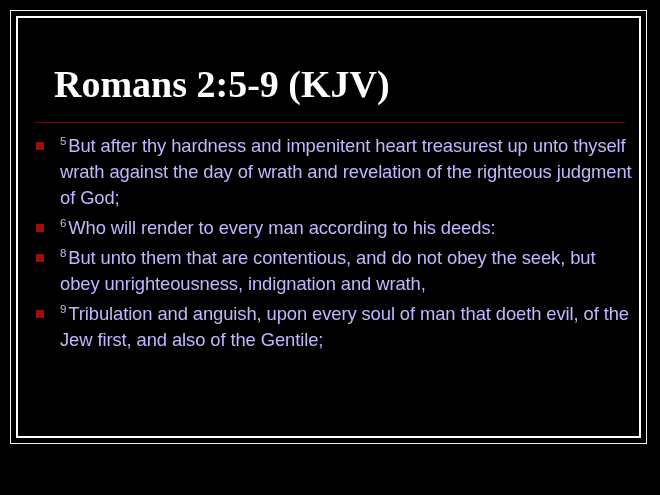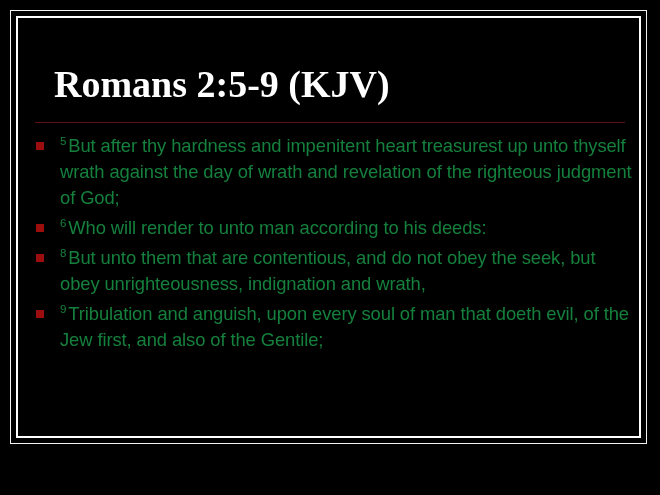--- a/index.html
+++ b/index.html
@@ -85,21 +85,21 @@
     position: absolute;
     left: 12px;
     top: 115px;
     width: 604px;
   }
 
   .verse {
     position: relative;
     padding-left: 30px;
     margin: 0 0 4px 0;
-    color: #15803d;
+    color: #c4b5fd;
     font-family: "Liberation Sans", sans-serif;
     font-size: 18.4px;
     line-height: 26px;
     text-align: left;
     letter-spacing: -0.1px;
   }
   .verse:last-child { margin-bottom: 12px; }
 
   .bullet {
     position: absolute;
@@ -134,21 +134,21 @@
 
     <div id="title-rule"></div>
 
     <div id="body">
 
       <p class="verse">
         <span class="bullet"></span><span class="vnum">5</span><span class="vtext">But after thy hardness and impenitent heart treasurest up unto thyself wrath against the day of wrath and revelation of the righteous judgment of God;</span>
       </p>
 
       <p class="verse">
-        <span class="bullet"></span><span class="vnum">6</span><span class="vtext">Who will render to unto man according to his deeds:</span>
+        <span class="bullet"></span><span class="vnum">6</span><span class="vtext">Who will render to every man according to his deeds:</span>
       </p>
 
 
       <p class="verse">
         <span class="bullet"></span><span class="vnum">8</span><span class="vtext">But unto them that are contentious, and do not obey the seek, but obey unrighteousness, indignation and wrath,</span>
       </p>
 
       <p class="verse">
         <span class="bullet"></span><span class="vnum">9</span><span class="vtext">Tribulation and anguish, upon every soul of man that doeth evil, of the Jew first, and also of the Gentile;</span>
       </p>

